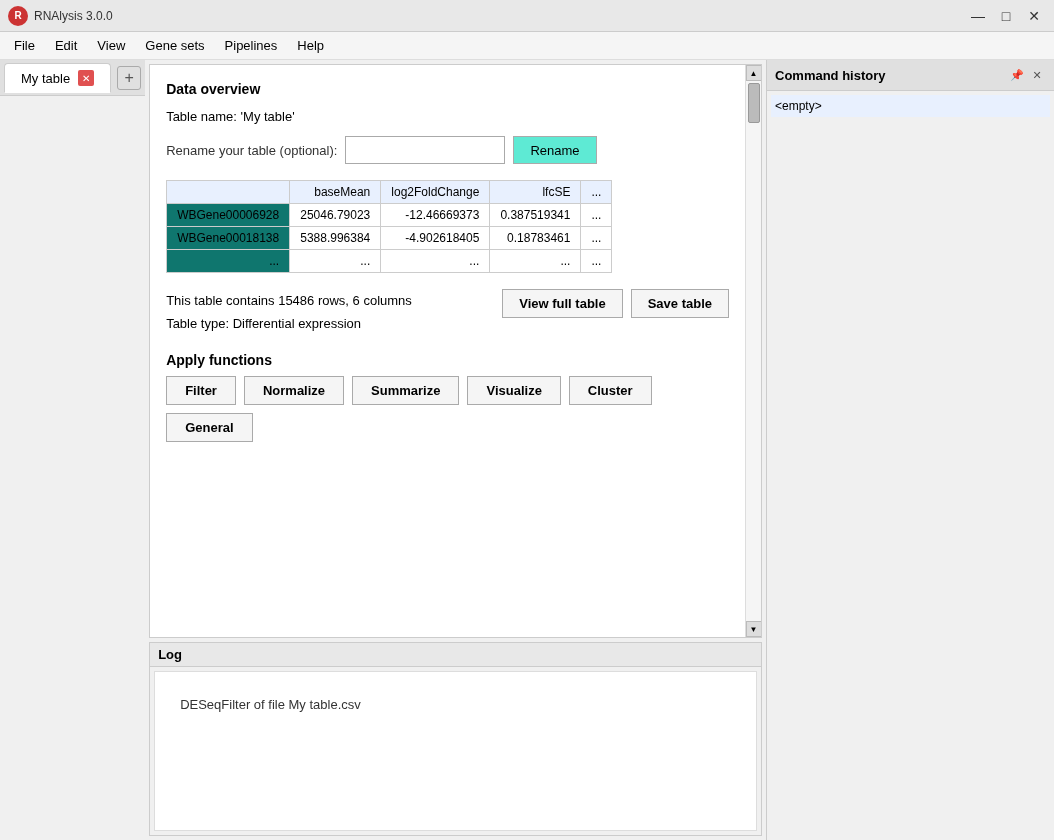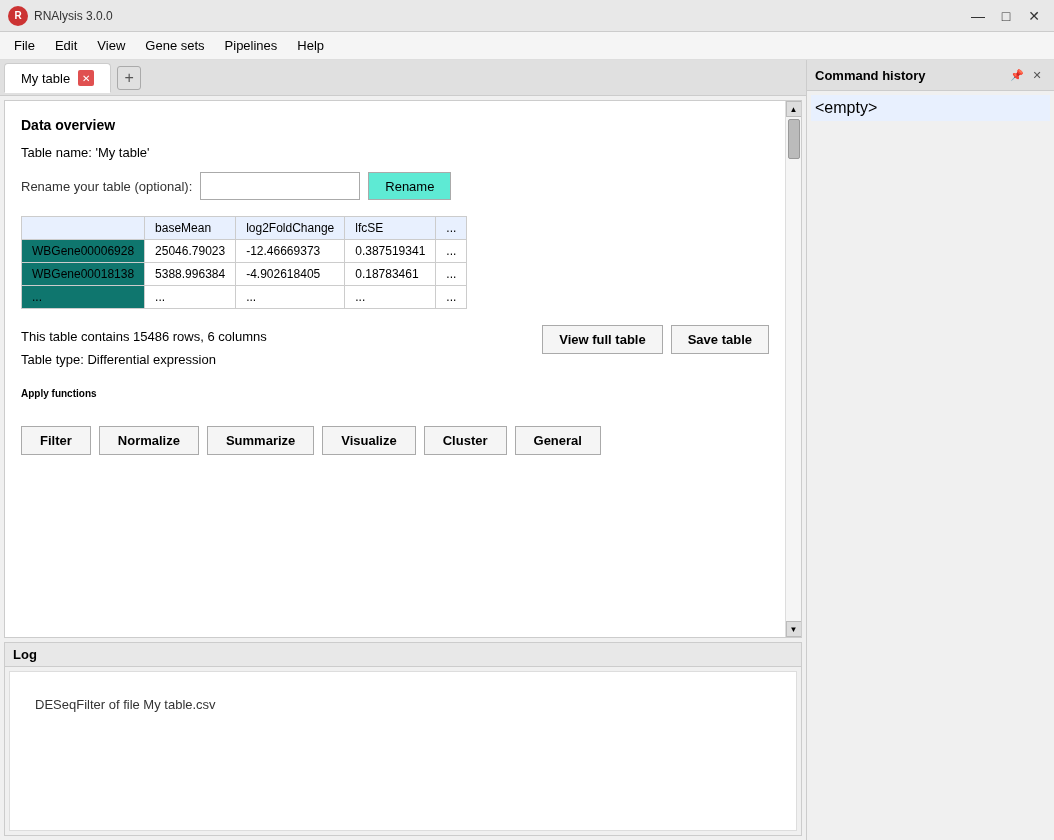--- a/index.html
+++ b/index.html
@@ -43,21 +43,21 @@
     
     .main-layout {
       display: flex;
       height: calc(840px - 32px - 28px);
     }
 
     
     .center-panel {
       flex: 1;
       display: flex;
-      flex-direction: column;
+      flex-direction: row;
       background: #f0f0f0;
     }
 
     
     .tab-bar {
       background: #e0e0e0;
       height: 36px;
       display: flex;
       align-items: center;
       border-bottom: 1px solid #ccc;
@@ -156,21 +156,21 @@
 
     
     .data-table {
       border-collapse: collapse;
       margin-bottom: 16px;
       font-size: 12px;
     }
     .data-table th, .data-table td {
       border: 1px solid #ccc;
       padding: 4px 10px;
-      text-align: left;
+      text-align: right;
       white-space: nowrap;
     }
     .data-table th {
       background: #e8f0fe;
       font-weight: normal;
     }
     .data-table td:first-child {
       background: #0f766e;
       font-weight: normal;
     }
@@ -184,21 +184,21 @@
     }
     .table-info-text { font-size: 13px; line-height: 1.8; }
     .table-actions { display: flex; gap: 8px; align-items: center; }
     .action-btn {
       padding: 6px 16px; background: #f5f5f5; border: 1px solid #aaa;
       cursor: pointer; font-size: 13px; font-weight: bold;
     }
 
     
     .apply-section { margin-top: 16px; }
-    .apply-title { font-weight: bold; font-size: 10px; margin-bottom: 27px; }
+    .apply-title { font-weight: bold; font-size: 14px; margin-bottom: 8px; }
     .function-buttons { display: flex; gap: 8px; flex-wrap: wrap; }
     .func-btn {
       padding: 6px 18px; background: #f5f5f5; border: 1px solid #aaa;
       cursor: pointer; font-size: 13px; font-weight: bold;
     }
 
     
     .log-section {
       background: #f0f0f0;
       margin: 0 4px 4px 4px;
@@ -216,21 +216,21 @@
       margin: 4px;
       padding: 25px;
       min-height: 160px;
       font-size: 13px;
       color: #333;
       border: 1px solid #ddd;
     }
 
     
     .right-panel {
-      width: 248px;
+      width: 288px;
       background: #f0f0f0;
       border-left: 1px solid #ccc;
       display: flex;
       flex-direction: column;
     }
     .cmd-history-header {
       background: #e0e0e0;
       padding: 6px 8px;
       font-size: 13px;
       font-weight: bold;
@@ -242,21 +242,21 @@
     .cmd-history-controls { display: flex; gap: 2px; }
     .cmd-btn {
       width: 18px; height: 18px; background: transparent; border: none;
       cursor: pointer; font-size: 11px; display: flex; align-items: center; justify-content: center;
       color: #555;
     }
     .cmd-history-content {
       padding: 4px;
       background: #e8f0fe;
       margin: 4px;
-      font-size: 16px;
+      font-size: 12px;
     }
 
     
     .app-logo {
       width: 20px; height: 20px;
       background: #cc3333;
       border-radius: 50%;
       display: flex; align-items: center; justify-content: center;
       color: white; font-size: 10px; font-weight: bold;
       margin-right: 6px;

